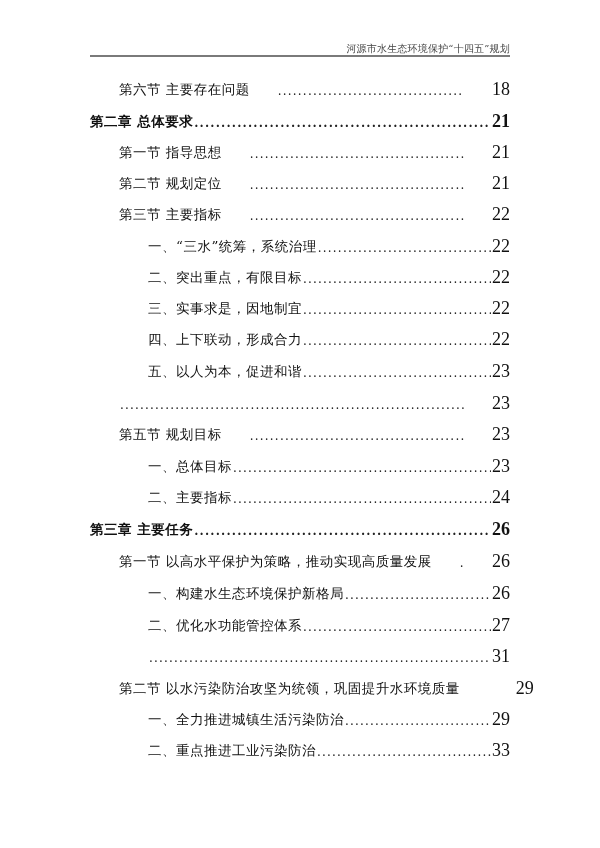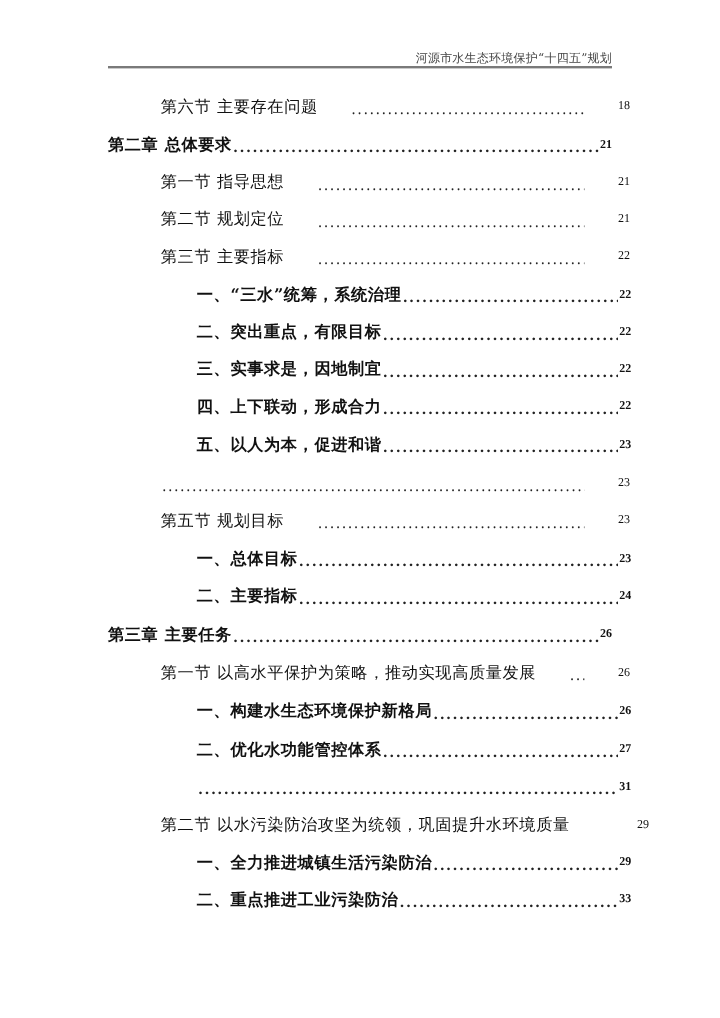--- a/index.html
+++ b/index.html
@@ -7,25 +7,25 @@
          font-family: "DejaVu Serif", "Liberation Serif", serif; color: #111; }
   .header-title { position: absolute; top: 42px; left: 90px; width: 420px; text-align: right;
                   font-size: 10px; color: #444; letter-spacing: 0.2px; }
   .header-rule { position: absolute; top: 55px; left: 90px; width: 420px; height: 2px; background: #7a7a7a; }
   .toc { position: absolute; top: 78px; left: 0; width: 600px; }
   .toc-row { position: absolute; left: 0; height: 22px; display: flex; align-items: flex-end;
              font-size: 13.5px; line-height: 22px; white-space: nowrap; }
   .toc-row .label { flex: 0 0 auto; letter-spacing: 0.5px; }
   .toc-row .leader { flex: 1 1 auto; overflow: hidden; margin: 0 1px; height: 22px; position: relative; }
   .toc-row .leader::before { content: "........................................................................................................................................................................................................................................"; position: absolute; left: 0; bottom: 0; letter-spacing: 1.2px; font-size: 12px; line-height: 18px; color: #222; }
-  .toc-row .page { flex: 0 0 auto; text-align: right; font-family: "Liberation Serif", serif; font-size: 10px; }
+  .toc-row .page { flex: 0 0 auto; text-align: right; font-family: "Liberation Serif", serif; font-size: 18px; }
   .lvl-chapter { left: 90px; width: 420px; font-weight: bold; }
   .lvl-chapter .leader::before { font-weight: bold; }
-  .lvl-section { left: 134px; width: 391px; gap: 27px; }
-  .lvl-item { left: 164px; width: 362px; font-weight: bold; }
+  .lvl-section { left: 119px; width: 391px; gap: 27px; }
+  .lvl-item { left: 148px; width: 362px; }
 </style>
 </head>
 <body>
 
 <div class="header-title">河源市水生态环境保护“十四五”规划</div>
 <div class="header-rule"></div>
 
 <div class="toc">
   <div class="toc-row lvl-section" style="top:0px">
       <span class="label">第六节  主要存在问题</span>

